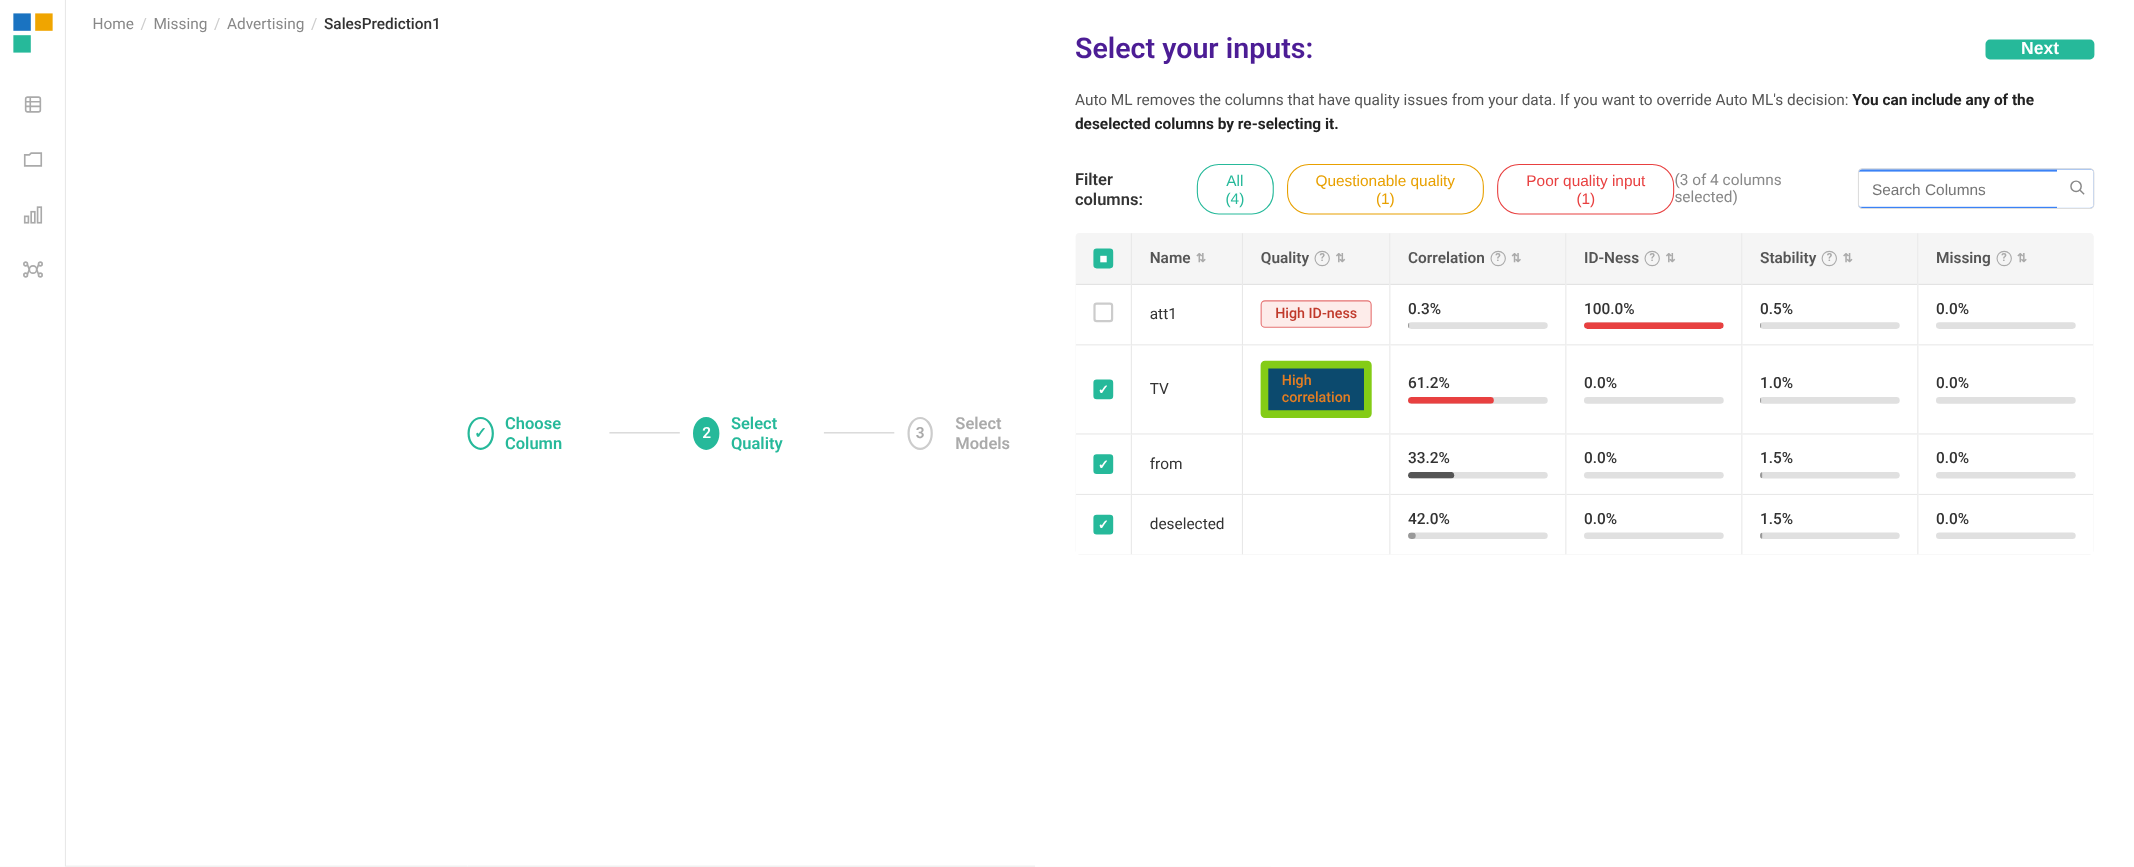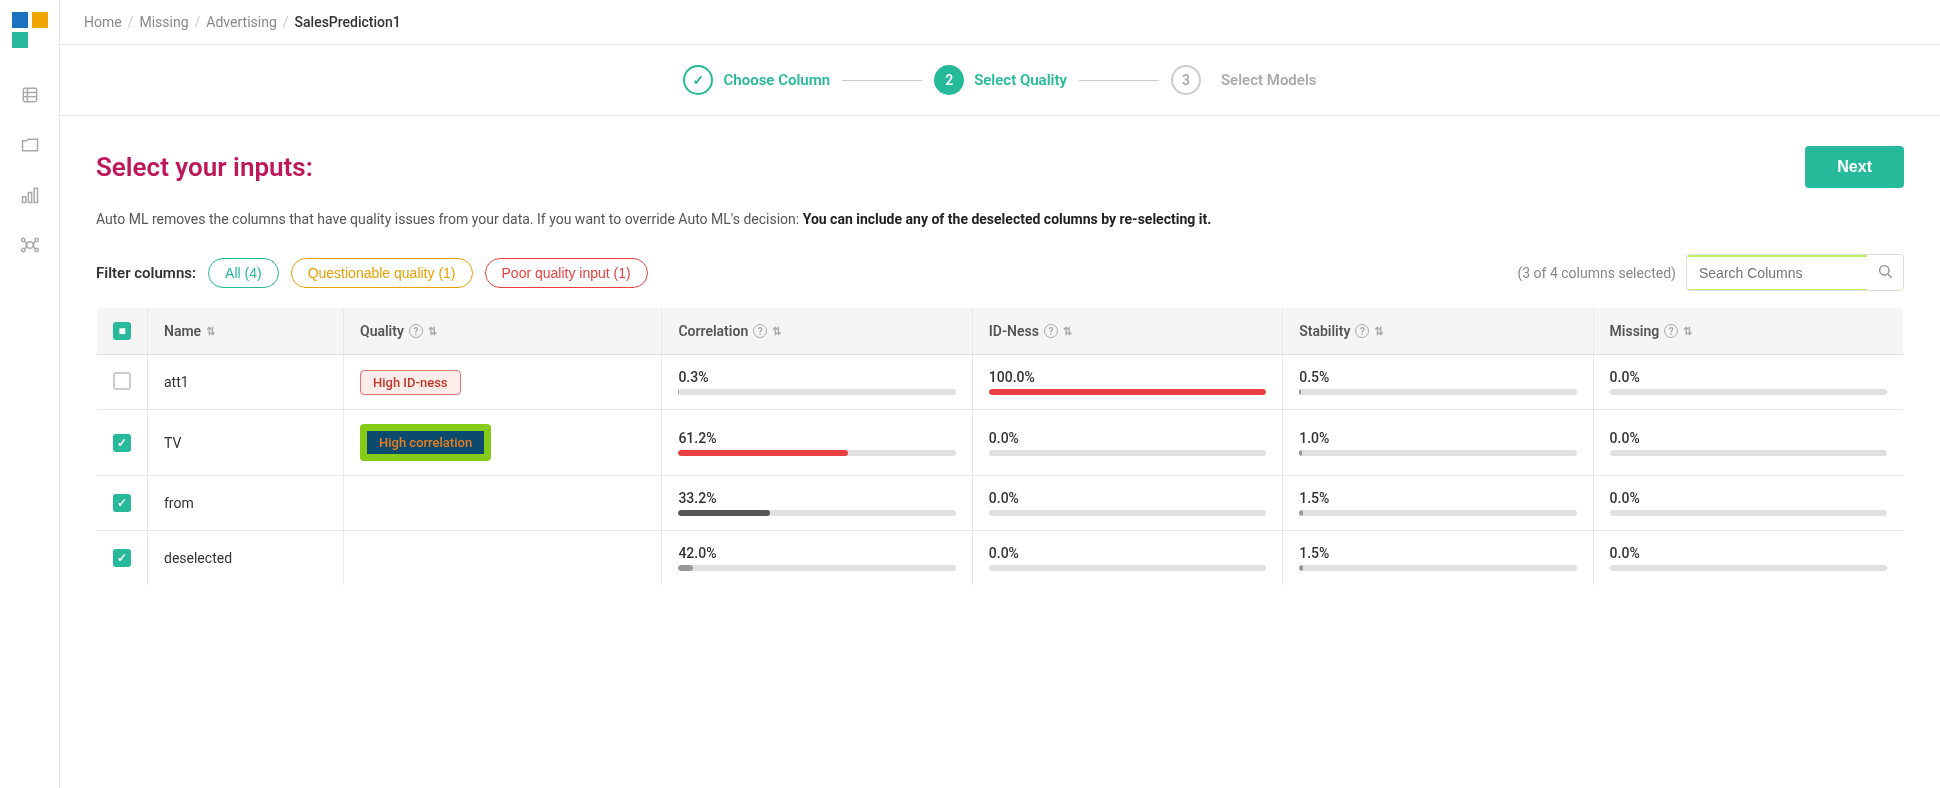--- a/index.html
+++ b/index.html
@@ -37,21 +37,21 @@
       justify-content: center;
       cursor: pointer;
       color: #aaa;
     }
     .sidebar-nav-item svg { width: 20px; height: 20px; }
 
     
     .main-content {
       flex: 1;
       display: flex;
-      flex-direction: column;
+      flex-direction: row;
       background: #fff;
     }
 
     
     .top-nav {
       padding: 14px 24px;
       border-bottom: 1px solid #e8e8e8;
       background: #fff;
     }
     .breadcrumb {
@@ -127,28 +127,28 @@
 
     .page-header {
       display: flex;
       align-items: center;
       justify-content: space-between;
       margin-bottom: 20px;
     }
     .page-title {
       font-size: 26px;
       font-weight: 600;
-      color: #be185d;
+      color: #4c1d95;
     }
 
     .next-btn {
       background: #26b99a;
       color: #fff;
       border: none;
-      padding: 12px 32px;
+      padding: 0 32px;
       border-radius: 4px;
       font-size: 16px;
       font-weight: 600;
       cursor: pointer;
       text-align: right;
     }
 
     .info-text {
       font-size: 14px;
       color: #555;
@@ -203,21 +203,21 @@
     .selection-count {
       font-size: 14px;
       color: #888;
     }
     .search-box {
       display: flex;
       align-items: center;
       border: 1px solid #ddd;
       border-radius: 4px;
       overflow: hidden;
-      background: #bef264;
+      background: #3b82f6;
     }
     .search-input {
       border: none;
       outline: none;
       padding: 8px 12px;
       font-size: 14px;
       width: 180px;
       background: #fff;
     }
     .search-icon-btn {

